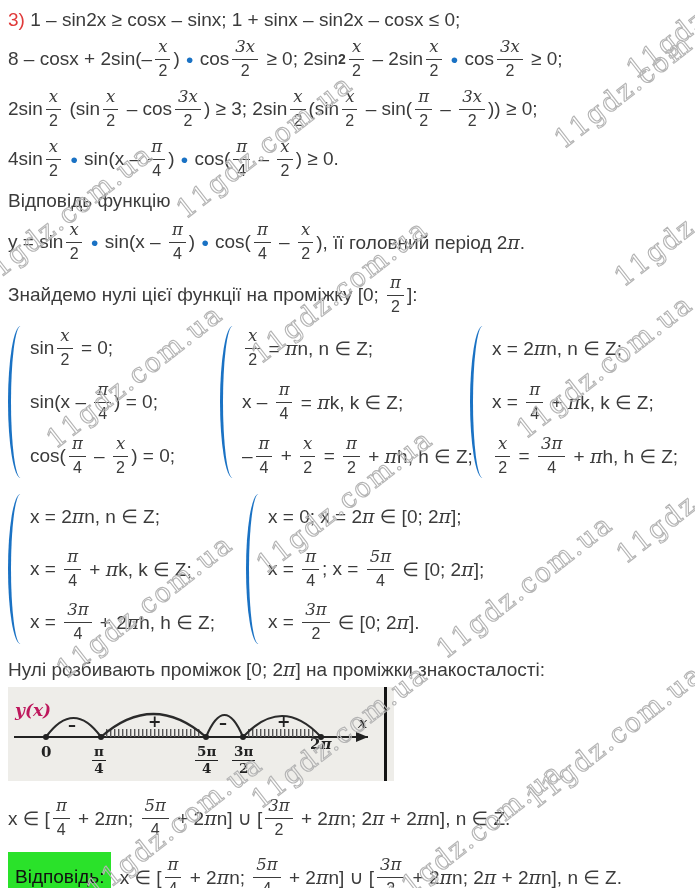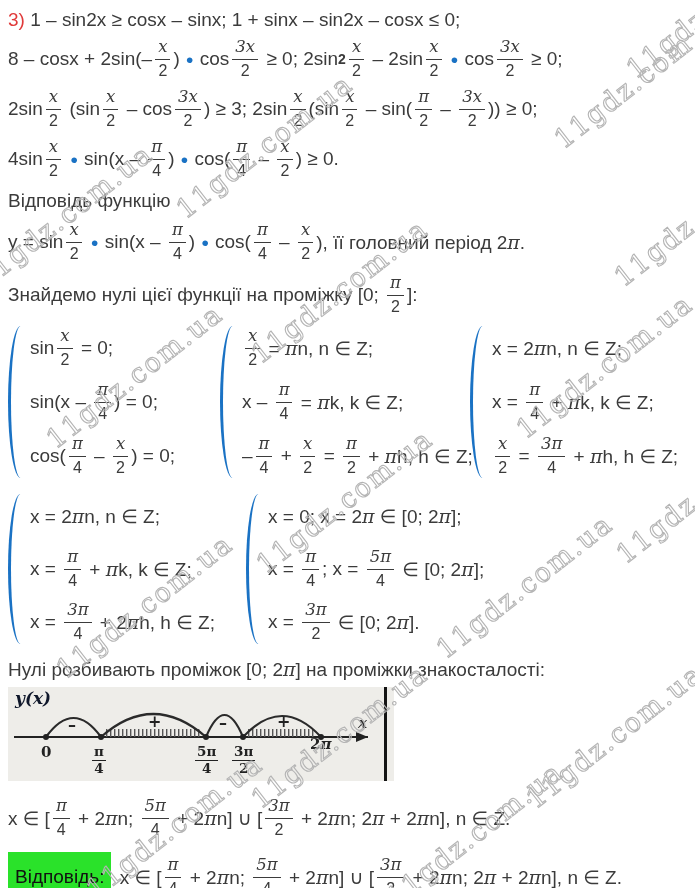--- a/index.html
+++ b/index.html
@@ -38,22 +38,22 @@
   .brk{width:13px;border-left:3px solid #1a72c4;
        border-radius:13px 0 0 13px / 78px 0 0 78px;margin-right:6px;flex:none;}
   .rows{display:flex;flex-direction:column;justify-content:space-between;padding:1px 0;}
   .rows .mline{min-height:42px;}
   #sys1{width:212px;}
   #sys2{width:250px;}
   #sys4{width:238px;}
   #l8{min-height:30px;align-items:center;}
   .graph{position:relative;width:386px;height:94px;background:#eeede9;margin:3px 0 8px 0;}
   .gdivider{position:absolute;left:376px;top:0;width:3px;height:94px;background:#141414;}
-  .gylabel{position:absolute;left:7px;top:1px;font-family:"DejaVu Serif",serif;
-           font-style:italic;font-weight:bold;font-size:17px;color:#0f172a;}
+  .gylabel{position:absolute;left:7px;top:13px;font-family:"DejaVu Serif",serif;
+           font-style:italic;font-weight:bold;font-size:17px;color:#be185d;}
   .gtick{position:absolute;font-family:"DejaVu Serif",serif;font-weight:bold;
          font-size:15px;color:#222;}
   .gtick .fr{margin:0;}
   .gtick .fr .n{font-style:normal;font-family:"DejaVu Serif",serif;font-size:13.5px;
                 padding:0 2px 1px 2px;border-bottom:1.6px solid #222;}
   .gtick .fr .d{font-family:"DejaVu Serif",serif;font-size:13.5px;margin-top:1px;}
   .gsign{font:bold 16px "DejaVu Serif",serif;fill:#222;}
   .gx{font:italic bold 15px "DejaVu Serif",serif;fill:#222;}
   #l9{min-height:58px;}
   #answer{min-height:60px;}

